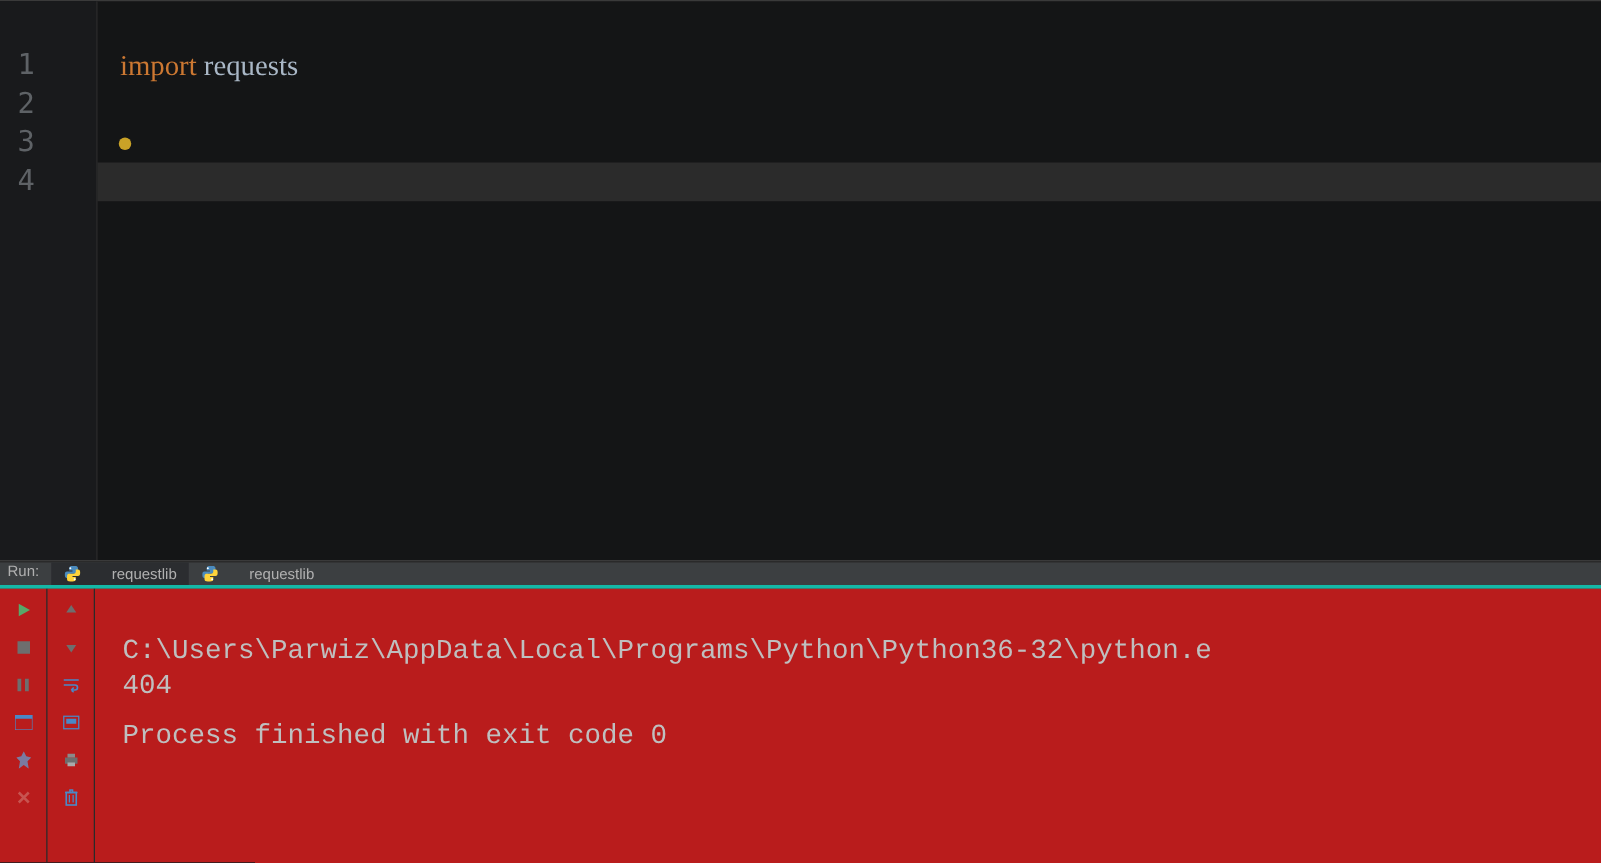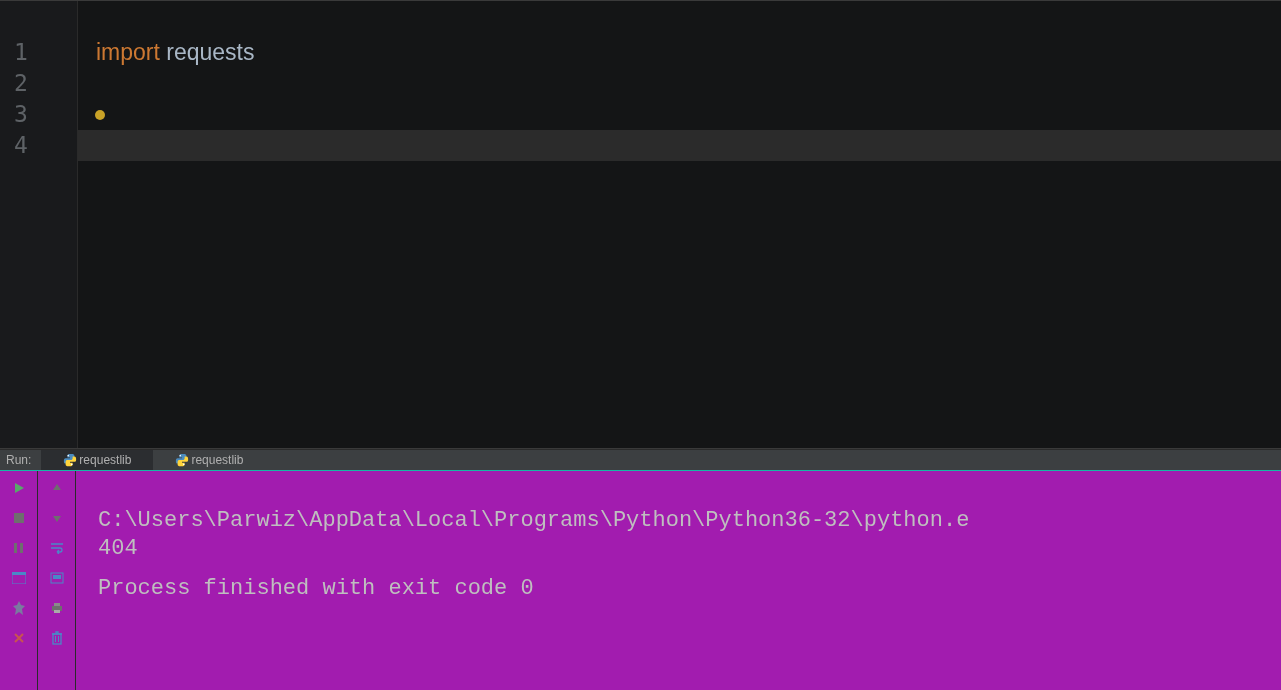--- a/index.html
+++ b/index.html
@@ -1,39 +1,39 @@
 <!DOCTYPE html>
 <html><head>
 <meta charset="utf-8">
 <style>
   * { margin: 0; padding: 0; box-sizing: border-box; }
   html, body { width: 1281px; height: 690px; overflow: hidden; background: #1e1f22; font-family: Consolas, "Courier New", monospace; }
   .editor-area { position: relative; width: 100%; height: 449px; background: #141516; border-top: 1px solid #3a3a3a; border-bottom: 1px solid #3a3a3a; }
   .gutter { position: absolute; left: 0; top: 0; width: 78px; height: 100%; background: #191a1c; border-right: 1px solid #2a2a2a; padding-top: 36px; }
   .gutter .ln { color: #5e6266; font-size: 23px; line-height: 31px; text-align: left; padding-left: 14px; user-select: none; font-family: Consolas, monospace; }
   .code-area { position: absolute; left: 78px; top: 0; right: 0; height: 100%; padding-top: 36px; padding-left: 18px; }
-  .code-line { font-size: 23px; line-height: 31px; white-space: pre; font-family: Liberation Sans, sans-serif; }
+  .code-line { font-size: 23px; line-height: 31px; white-space: pre; font-family: Liberation Serif, serif; }
   .hl-line { position: absolute; left: 0; right: 0; height: 31px; background: #2b2b2b; }
   .kw   { color: #cc7832; }
   .fn   { color: #ffc66d; }
   .builtin { color: #8888c6; }
   .plain { color: #a9b7c6; }
   .str  { color: #6a8759; font-style: italic; }
   .punc { color: #a9b7c6; }
   .br-match { background: #3b514d; }
   .cursor { display:inline-block; width:2px; height:24px; background:#bbbbbb; vertical-align:middle; margin-left:1px; }
   .gutter-icon { position:absolute; left:78px; width:16px; height:31px; display:flex; align-items:center; justify-content:center; }
 
-  .run-header { display:flex; align-items:center; height:22px; background:#3c3f41; border-top:1px solid #2a2a2a; border-bottom:1px solid #14b8a6; }
+  .run-header { display:flex; align-items:flex-start; height:22px; background:#3c3f41; border-top:1px solid #2a2a2a; border-bottom:3px solid #14b8a6; }
   .run-label { color:#b0b0b0; font-size:12px; font-family:"Segoe UI",Arial,sans-serif; padding:0 10px 0 6px; }
-  .run-tab { display:flex; align-items:center; gap:2px; padding:0 22px; height:100%; color:#b0b0b0; font-size:12px; font-family:"Segoe UI",Arial,sans-serif; cursor:pointer; }
+  .run-tab { display:flex; align-items:center; gap:24px; padding:0 10px; height:100%; color:#b0b0b0; font-size:12px; font-family:"Segoe UI",Arial,sans-serif; cursor:pointer; }
   .run-tab.active { background:#2b2d30; }
   .py-icon { width:14px; height:14px; }
 
-  .run-panel { display:flex; height: calc(690px - 449px - 22px); background:#a21caf; }
+  .run-panel { display:flex; height: calc(690px - 449px - 22px); background:#b91c1c; }
   .tool-col { width:38px; display:flex; flex-direction:column; align-items:center; padding-top:6px; gap:8px; border-right:1px solid #2a2a2a; }
   .tool-col.c2 { width:38px; }
   .tool-btn { width:24px; height:22px; display:flex; align-items:center; justify-content:center; cursor:pointer; border-radius:3px; }
   .tool-btn svg { display:block; }
 
   .console { flex:1; padding:8px 18px 0 22px; color:#bfbfbf; font-family:Consolas,"Courier New",monospace; font-size:22px; line-height:28px; white-space:pre; overflow:hidden; }
   .console .gap { height:12px; }
 </style>
 </head>
 <body>

